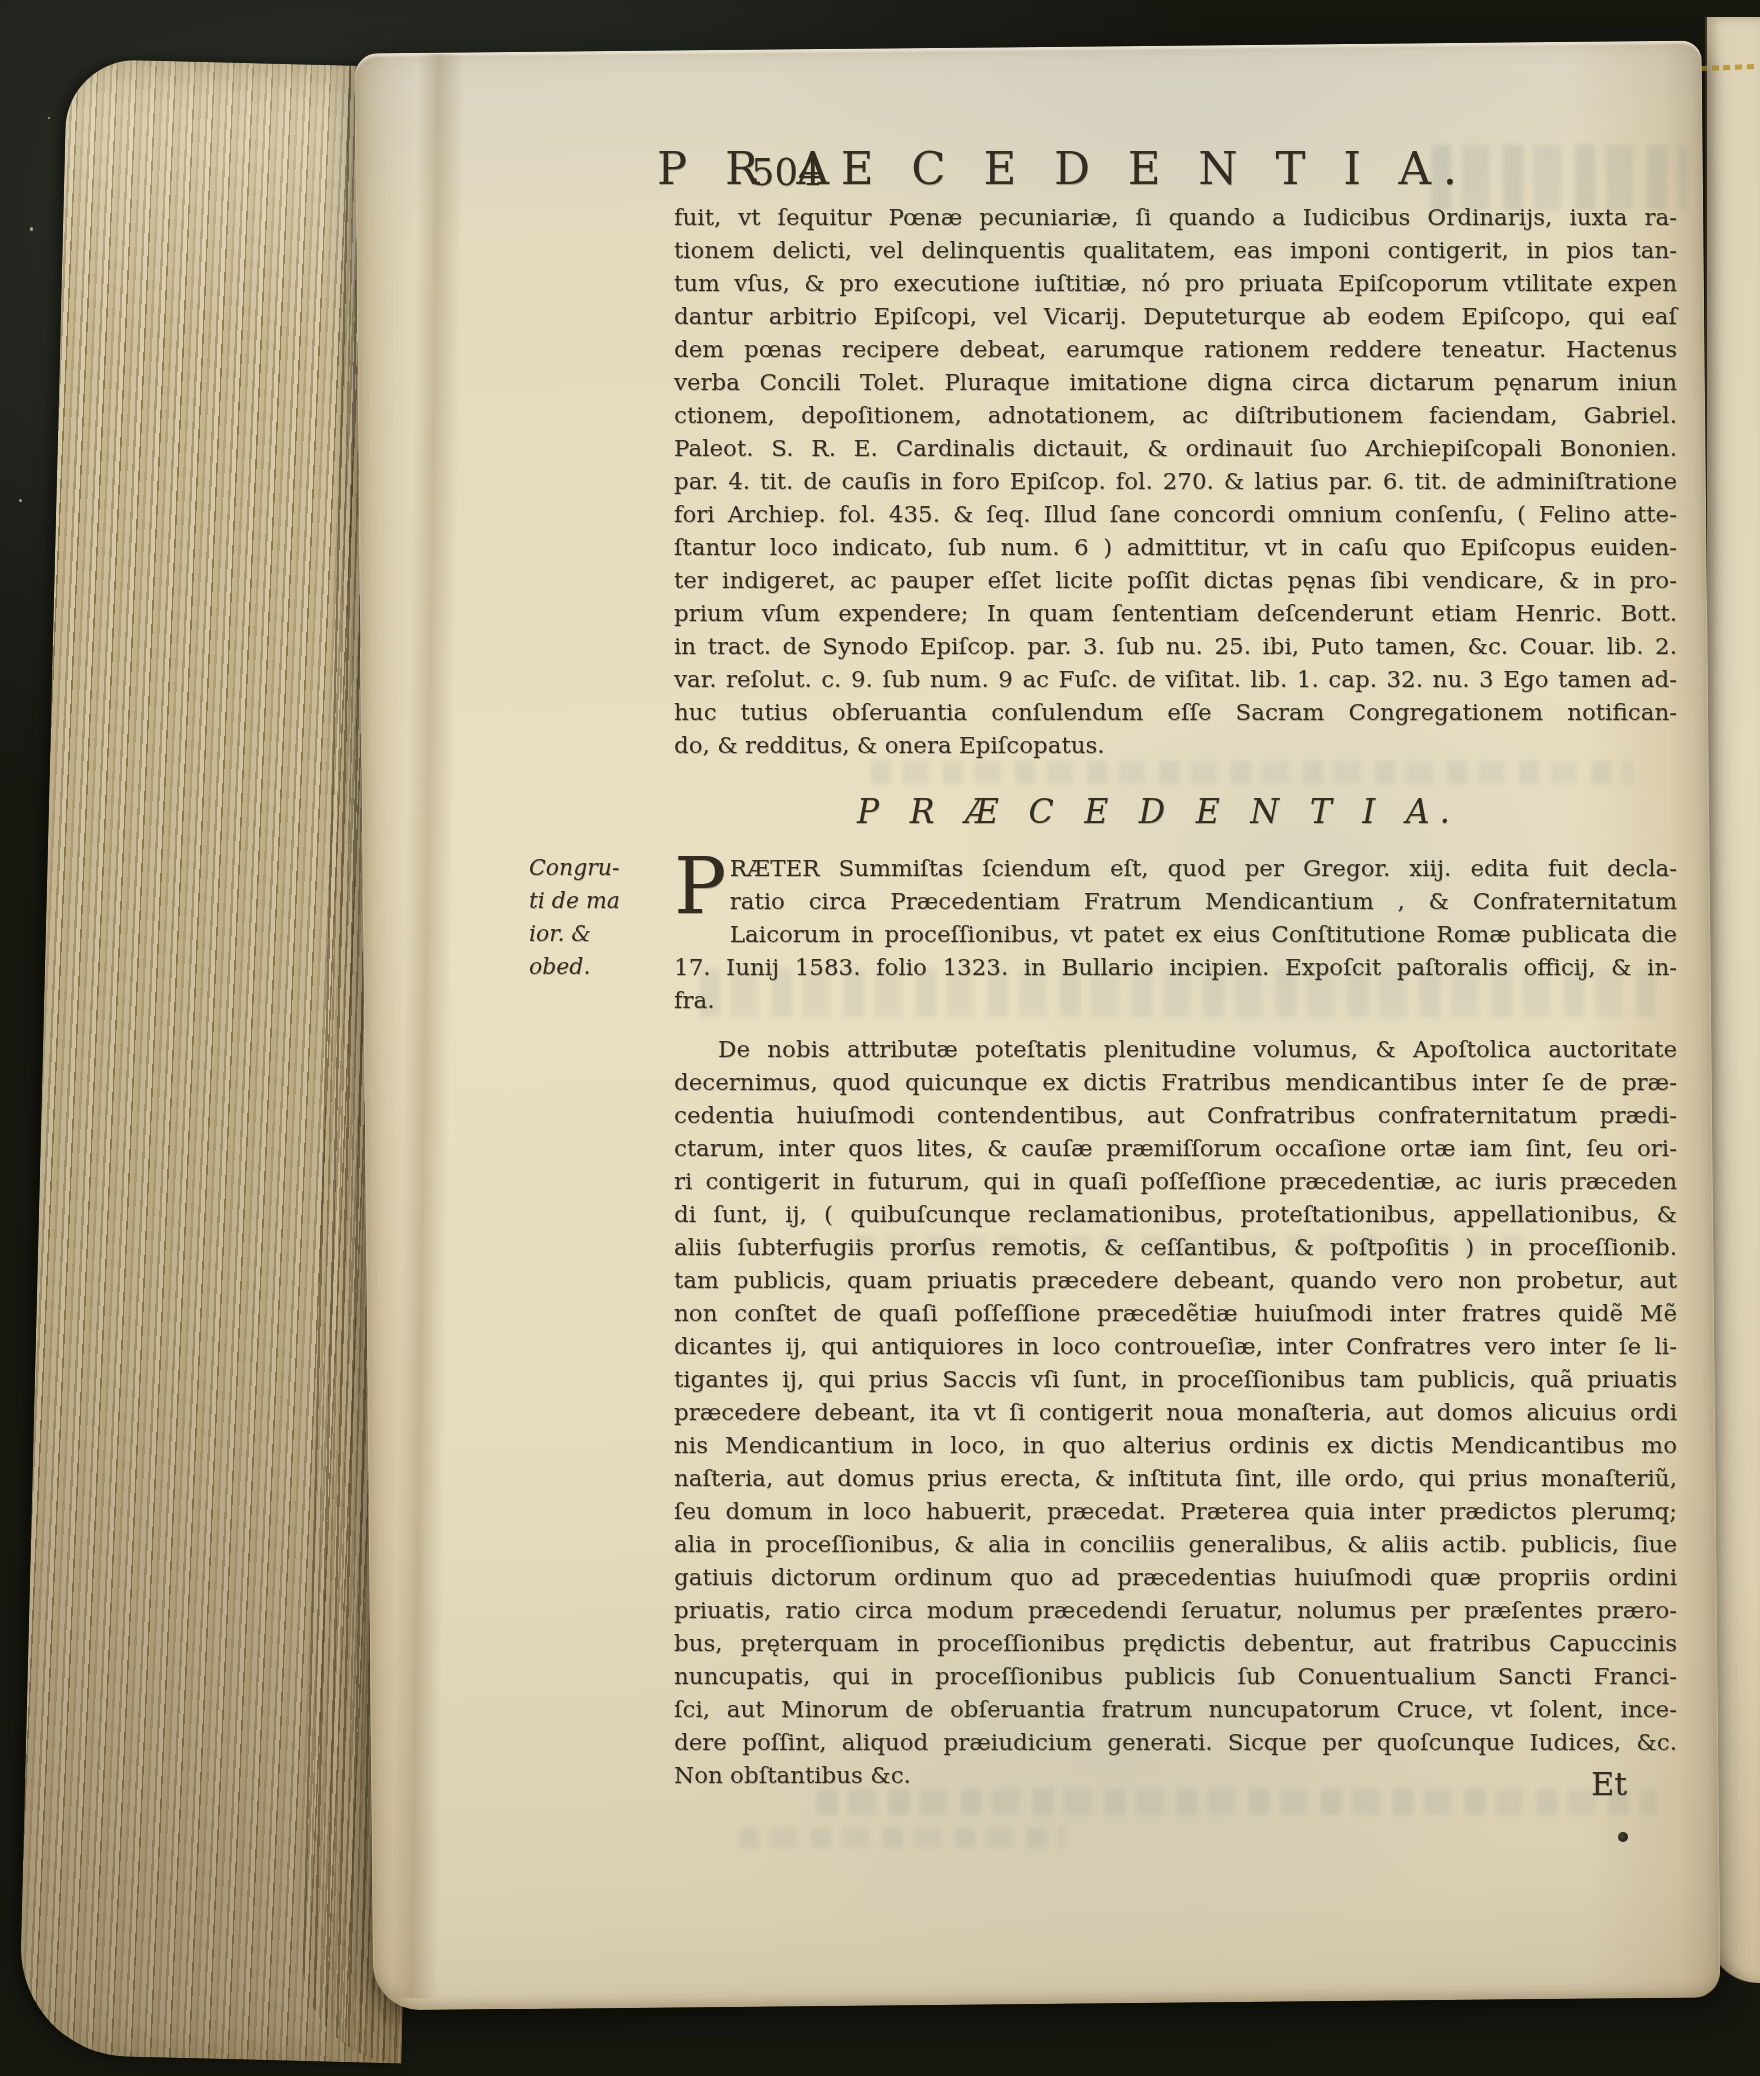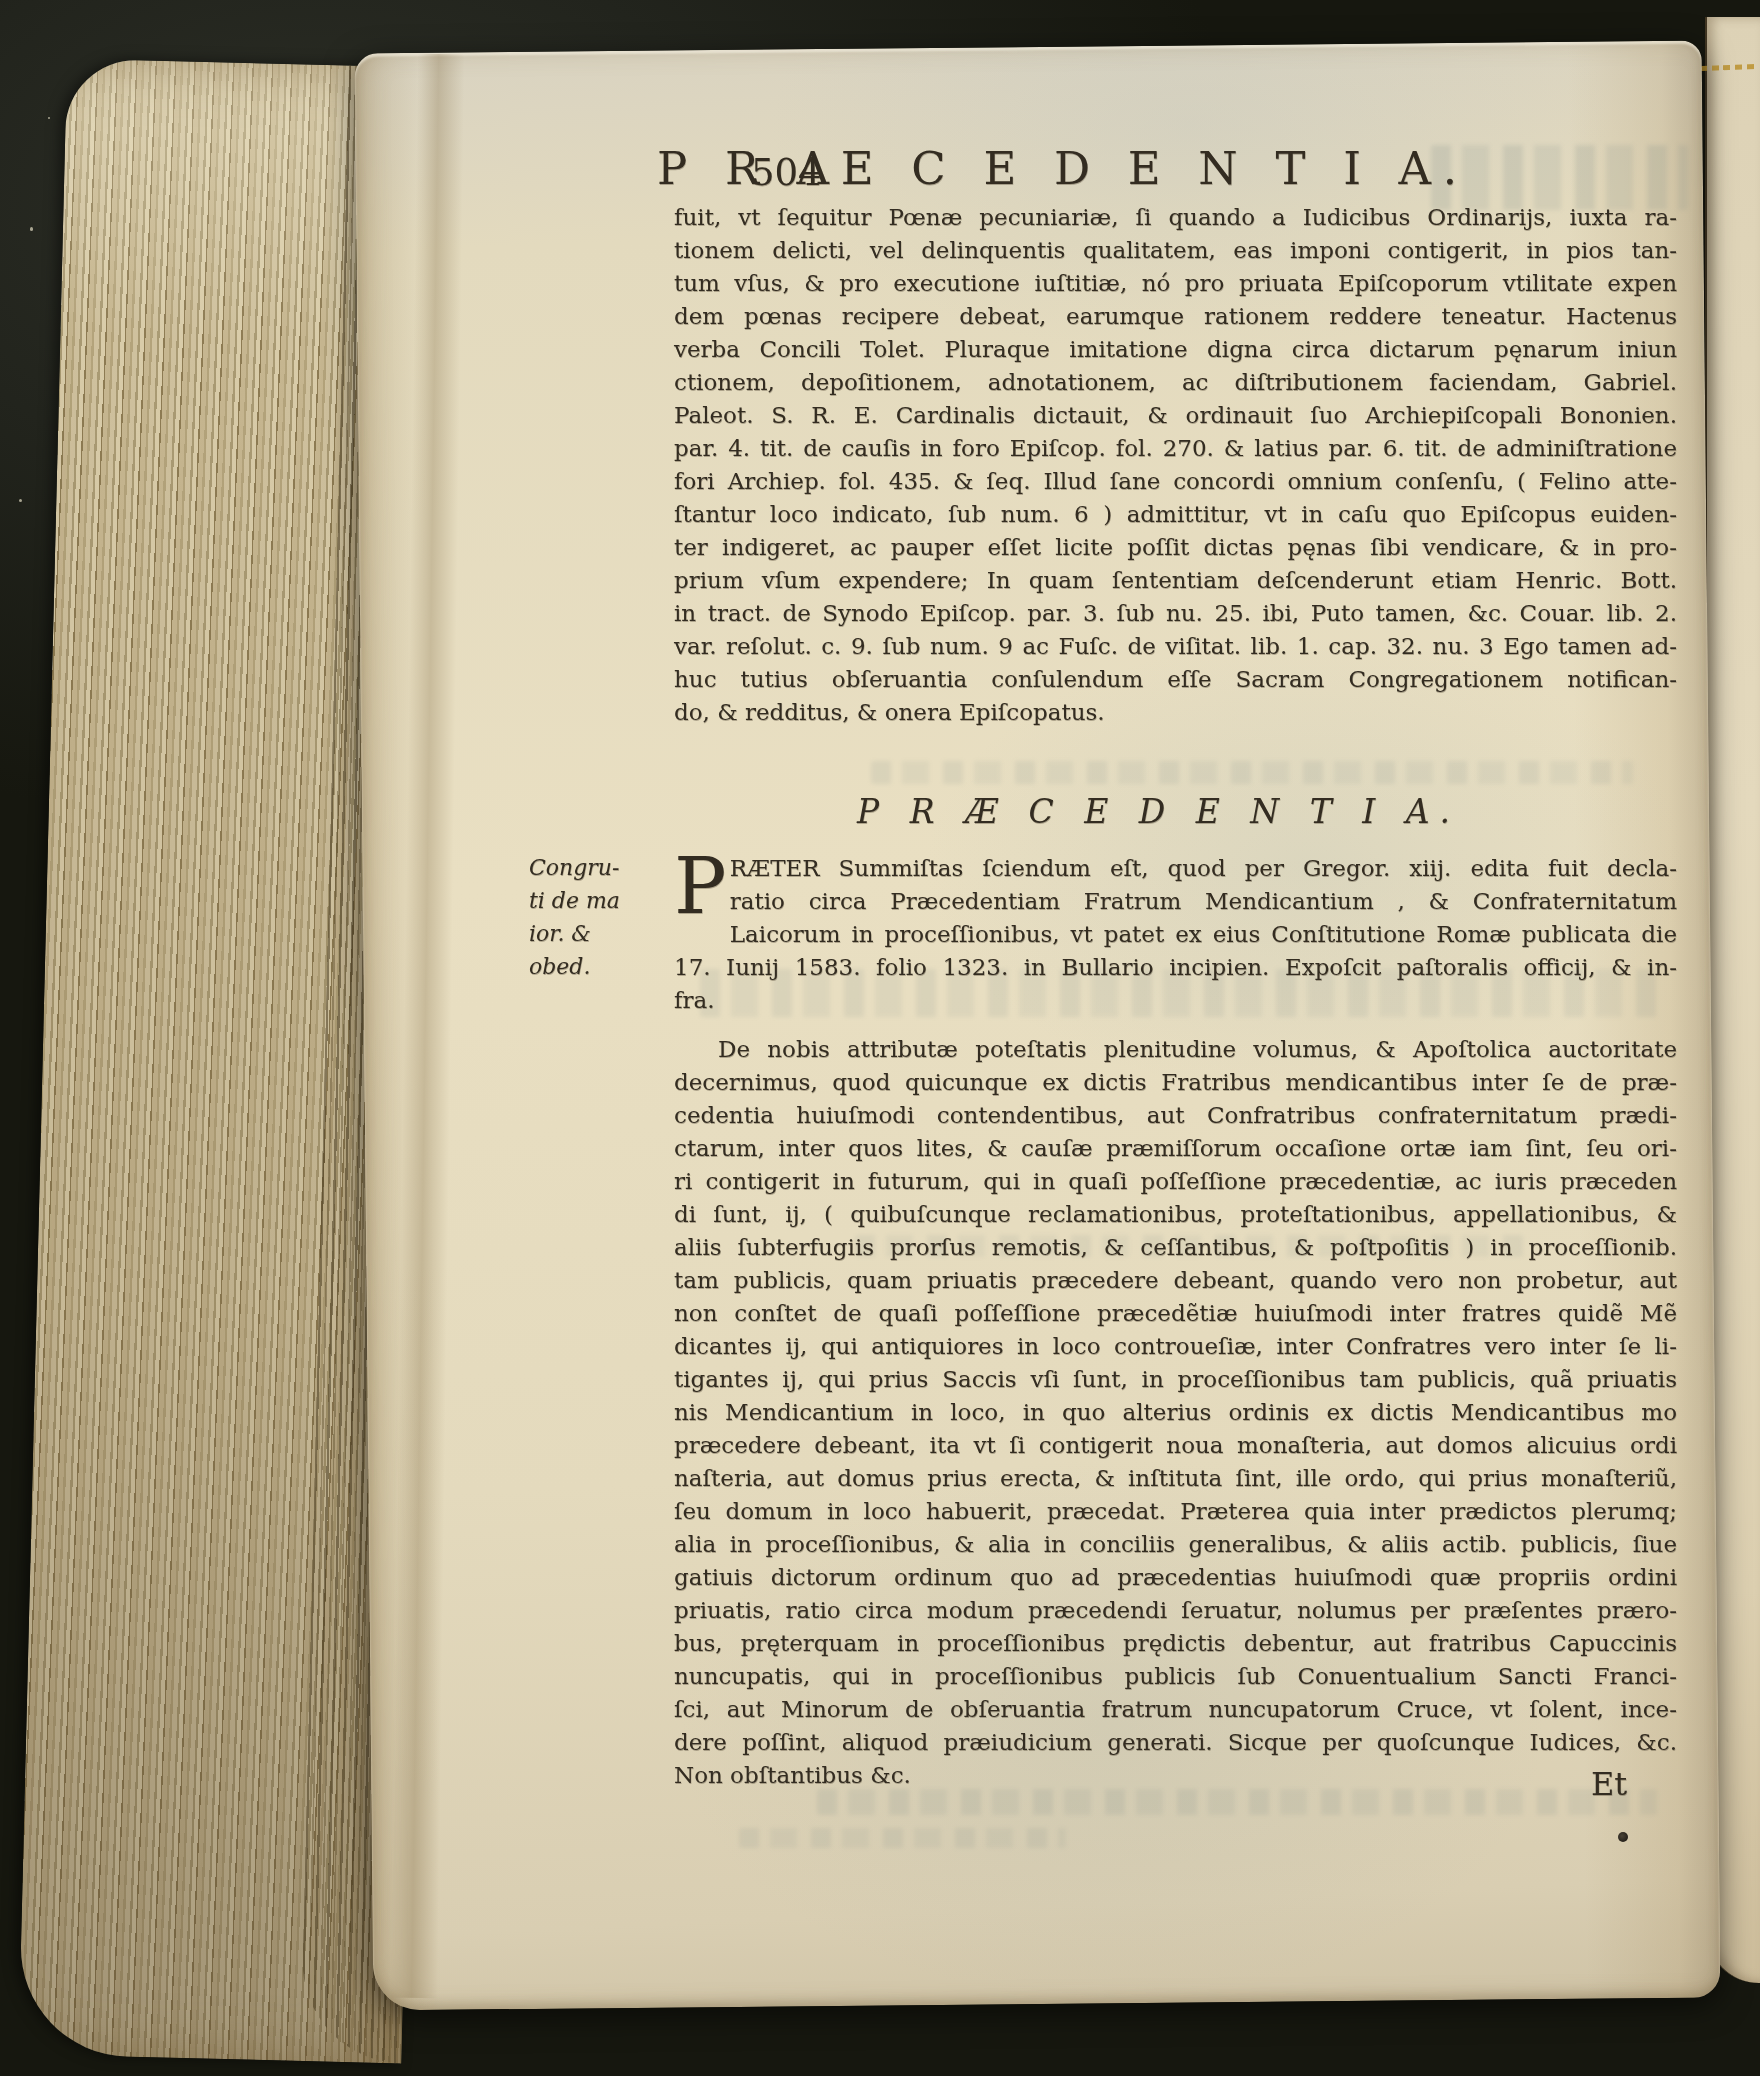--- a/index.html
+++ b/index.html
@@ -120,20 +120,21 @@
 <div class="ghost" style="left:817px;top:1789px;width:840px;height:26.4px;opacity:.4;"></div>
 <div class="ghost" style="left:739px;top:1828px;width:327px;height:20px;opacity:.35;"></div>
 
 <div class="page-number ink">504</div>
 <div class="running-header ink">P R AE C E D E N T I A.</div>
 
 <div class="para para1 ink">
     <div class="tline">fuit, vt ſequitur Pœnæ pecuniariæ, ſi quando a Iudicibus Ordinarijs, iuxta ra-</div>
     <div class="tline">tionem delicti, vel delinquentis qualitatem, eas imponi contigerit, in pios tan-</div>
     <div class="tline">tum vſus, &amp; pro executione iuſtitiæ, nó pro priuata Epiſcoporum vtilitate expen</div>
+    <div class="tline">dantur arbitrio Epiſcopi, vel Vicarij. Deputeturque ab eodem Epiſcopo, qui eaſ</div>
     <div class="tline">dem pœnas recipere debeat, earumque rationem reddere teneatur.  Hactenus</div>
     <div class="tline">verba Concili Tolet. Pluraque imitatione digna circa dictarum pęnarum iniun</div>
     <div class="tline">ctionem, depoſitionem, adnotationem, ac diſtributionem faciendam,  Gabriel.</div>
     <div class="tline">Paleot. S. R. E. Cardinalis dictauit, &amp; ordinauit ſuo Archiepiſcopali Bononien.</div>
     <div class="tline">par. 4. tit. de cauſis in foro Epiſcop. fol. 270. &amp; latius par. 6. tit. de adminiſtratione</div>
     <div class="tline">fori Archiep. fol. 435. &amp; ſeq. Illud ſane concordi omnium conſenſu, ( Felino atte-</div>
     <div class="tline">ſtantur loco indicato, ſub num. 6 ) admittitur, vt in caſu quo Epiſcopus euiden-</div>
     <div class="tline">ter indigeret, ac pauper eſſet licite poſſit dictas pęnas ſibi vendicare, &amp; in pro-</div>
     <div class="tline">prium vſum expendere; In quam ſententiam deſcenderunt etiam  Henric. Bott.</div>
     <div class="tline">in tract. de Synodo Epiſcop. par. 3. ſub nu. 25. ibi, Puto tamen, &amp;c.  Couar. lib. 2.</div>
@@ -161,22 +162,22 @@
     <div class="tline">decernimus, quod quicunque ex dictis Fratribus mendicantibus inter ſe de præ-</div>
     <div class="tline">cedentia huiuſmodi contendentibus, aut Confratribus confraternitatum prædi-</div>
     <div class="tline">ctarum, inter quos lites, &amp; cauſæ præmiſſorum occaſione ortæ iam ſint, ſeu ori-</div>
     <div class="tline">ri contigerit in futurum, qui in quaſi poſſeſſione præcedentiæ, ac iuris præceden</div>
     <div class="tline">di ſunt, ij, ( quibuſcunque reclamationibus, proteſtationibus, appellationibus, &amp;</div>
     <div class="tline">aliis ſubterfugiis prorſus remotis, &amp; ceſſantibus, &amp; poſtpoſitis ) in proceſſionib.</div>
     <div class="tline">tam publicis, quam priuatis præcedere debeant, quando vero non probetur, aut</div>
     <div class="tline">non conſtet de quaſi poſſeſſione præcedẽtiæ huiuſmodi inter fratres quidẽ Mẽ</div>
     <div class="tline">dicantes ij, qui antiquiores in loco controueſiæ, inter Confratres vero inter ſe li-</div>
     <div class="tline">tigantes ij, qui prius Saccis vſi ſunt, in proceſſionibus tam publicis, quã priuatis</div>
+    <div class="tline">præcedere debeant, ita vt ſi contigerit noua monaſteria, aut domos alicuius ordi</div>
     <div class="tline">nis  Mendicantium in loco, in quo alterius ordinis ex dictis Mendicantibus mo</div>
-    <div class="tline">præcedere debeant, ita vt ſi contigerit noua monaſteria, aut domos alicuius ordi</div>
     <div class="tline">naſteria, aut domus prius erecta, &amp; inſtituta ſint, ille ordo, qui prius monaſteriũ,</div>
     <div class="tline">ſeu domum in loco habuerit, præcedat. Præterea quia inter prædictos plerumq;</div>
     <div class="tline">alia in proceſſionibus, &amp; alia in conciliis generalibus, &amp; aliis actib. publicis, ſiue</div>
     <div class="tline">gatiuis dictorum ordinum quo ad præcedentias huiuſmodi quæ propriis ordini</div>
     <div class="tline">priuatis, ratio circa modum præcedendi ſeruatur, nolumus per præſentes præro-</div>
     <div class="tline">bus, pręterquam in proceſſionibus prędictis debentur, aut fratribus  Capuccinis</div>
     <div class="tline">nuncupatis, qui in proceſſionibus publicis ſub  Conuentualium  Sancti  Franci-</div>
     <div class="tline">ſci, aut Minorum de obſeruantia fratrum nuncupatorum Cruce, vt ſolent, ince-</div>
     <div class="tline">dere poſſint, aliquod præiudicium generati. Sicque per quoſcunque Iudices, &amp;c.</div>
     <div class="tline">Non obſtantibus &amp;c.</div>

